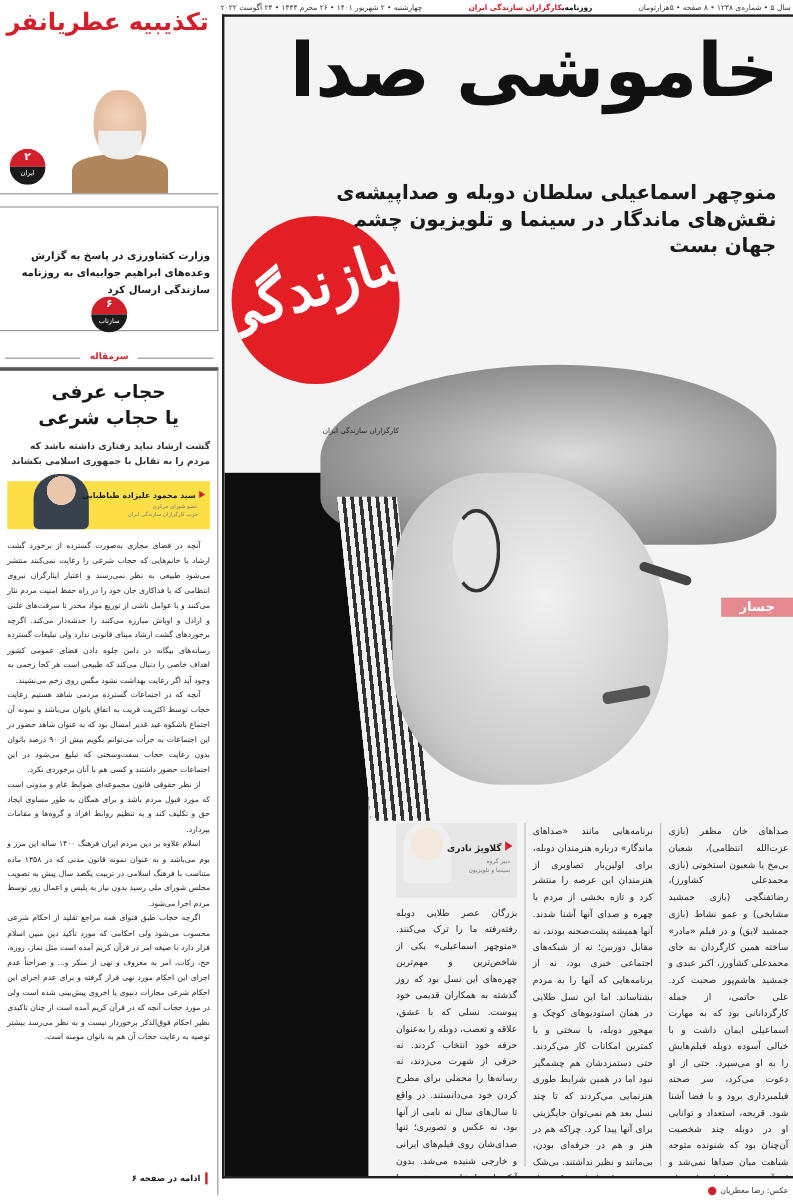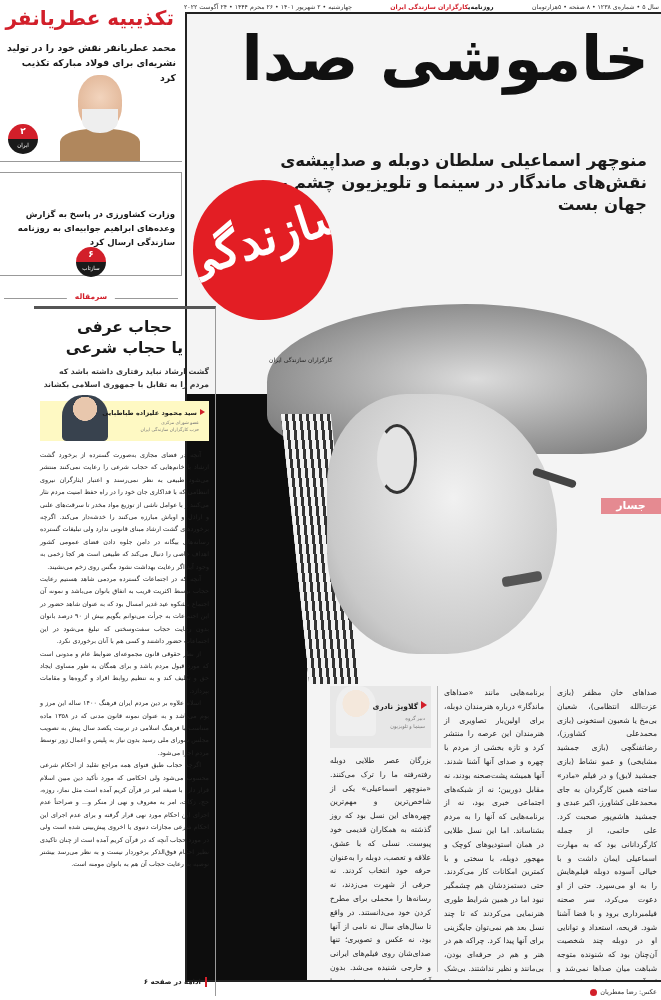--- a/index.html
+++ b/index.html
@@ -61,24 +61,24 @@
   .badge .bot { height: 50%; background: #1a1a1a; color: #fff; font-size: 5.5px; text-align: center; line-height: 13px; }
 
   .box2 { top: 172px; height: 104px; border: 1px solid #999; border-left: none; }
   .box2 .title { position: absolute; top: 6px; right: 8px; font-size: 16px; font-weight: bold; color: #d21f2a; }
   .box2 .desc { position: absolute; top: 34px; right: 6px; width: 170px; font-size: 8.5px; font-weight: bold; line-height: 14px; text-align: right; }
 
   .sarmaghaleh-bar { position: absolute; top: 292px; left: 0; width: 182px; height: 12px; }
   .sarmaghaleh-bar .line { position: absolute; top: 6px; left: 4px; right: 4px; height: 1px; background: #999; }
   .sarmaghaleh-bar .lbl { position: absolute; top: 0; left: 50%; transform: translateX(-50%); background: #fff; padding: 0 8px; font-size: 7.5px; color: #d21f2a; font-weight: bold; }
 
-  .box3 { top: 306px; height: 690px; border-top: 3px solid #555; border-right: 1px solid #999; margin-left: 34px; }
+  .box3 { top: 306px; height: 690px; border-top: 3px solid #555; border-right: 1px solid #999; }
   .box3 .title { position: absolute; top: 8px; left: 0; right: 0; text-align: center; font-size: 15.5px; font-weight: bold; line-height: 21px; }
   .box3 .desc { position: absolute; top: 56px; left: 6px; right: 6px; text-align: right; font-size: 7.7px; font-weight: bold; line-height: 13px; color: #333; }
-  .box3 .authorbar { position: absolute; top: 92px; left: 6px; right: 6px; height: 40px; background: #fef9c3; }
+  .box3 .authorbar { position: absolute; top: 92px; left: 6px; right: 6px; height: 40px; background: #fde047; }
   .box3 .authorbar .pic { position: absolute; left: 22px; bottom: 0; width: 46px; height: 46px; border-radius: 45% 45% 10% 10%; background: radial-gradient(circle at 50% 30%, #e8c7ad 0 30%, #38424e 31%); }
   .box3 .authorbar .name { position: absolute; right: 4px; top: 8px; font-size: 6.5px; font-weight: bold; }
   .box3 .authorbar .name::before { content: ""; display: inline-block; border-top: 3px solid transparent; border-bottom: 3px solid transparent; border-left: 5px solid #d21f2a; margin-left: 3px; }
   .box3 .authorbar .role { position: absolute; right: 10px; top: 18px; font-size: 4.5px; color: #777; line-height: 7px; width: 70px; }
   .box3 .body { position: absolute; top: 140px; left: 6px; right: 6px; font-size: 6.4px; line-height: 12.4px; text-align: justify; color: #222; }
   .box3 .body p { text-indent: 8px; }
   .box3 .cont { position: absolute; top: 664px; right: 8px; }
 </style>
 </head>
 <body>
@@ -128,21 +128,20 @@
         </div>
       </div>
       <div>بزرگان عصر طلایی دوبله رفته‌رفته ما را ترک می‌کنند. «منوچهر اسماعیلی» یکی از شاخص‌ترین و مهم‌ترین چهره‌های این نسل بود که روز گذشته به همکاران قدیمی خود پیوست. نسلی که با عشق، علاقه و تعصب، دوبله را به‌عنوان حرفه خود انتخاب کردند. نه حرفی از شهرت می‌زدند، نه رسانه‌ها را محملی برای مطرح کردن خود می‌دانستند. در واقع تا سال‌های سال نه نامی از آنها بود، نه عکس و تصویری؛ تنها صدای‌شان روی فیلم‌های ایرانی و خارجی شنیده می‌شد. بدون آنکه نامی ازشان برده شود و با تصویری از آنها پخش شود. جز اهالی سینما و مطبوعات سینمایی به‌ندرت کسی آنها را می‌شناخت. حتی نامشان را هم بسیاری نمی‌دانستند و تنها با صدای‌شان آنها را به‌جا می‌آوردند. تا اینکه از دهه ۷۰ تلویزیون با پخش</div>
     </div>
   </div>
 </div>
 <div class="credit">عکس: رضا معطریان</div>
 
 <div class="side box1">
   <div class="title">تکذیبیه عطریانفر</div>
-  <div class="desc">محمد عطریانفر نقش خود را در تولید نشریه‌ای برای فولاد مبارکه تکذیب کرد</div>
   <div class="portrait">
     <div class="body"></div>
       <div class="head"></div>
       <div class="beard"></div>
   </div>
   <div class="badge" style="left:8px; top:124px;">
     <div class="top">۲</div>
     <div class="bot">ایران</div>
   </div>
 </div>

